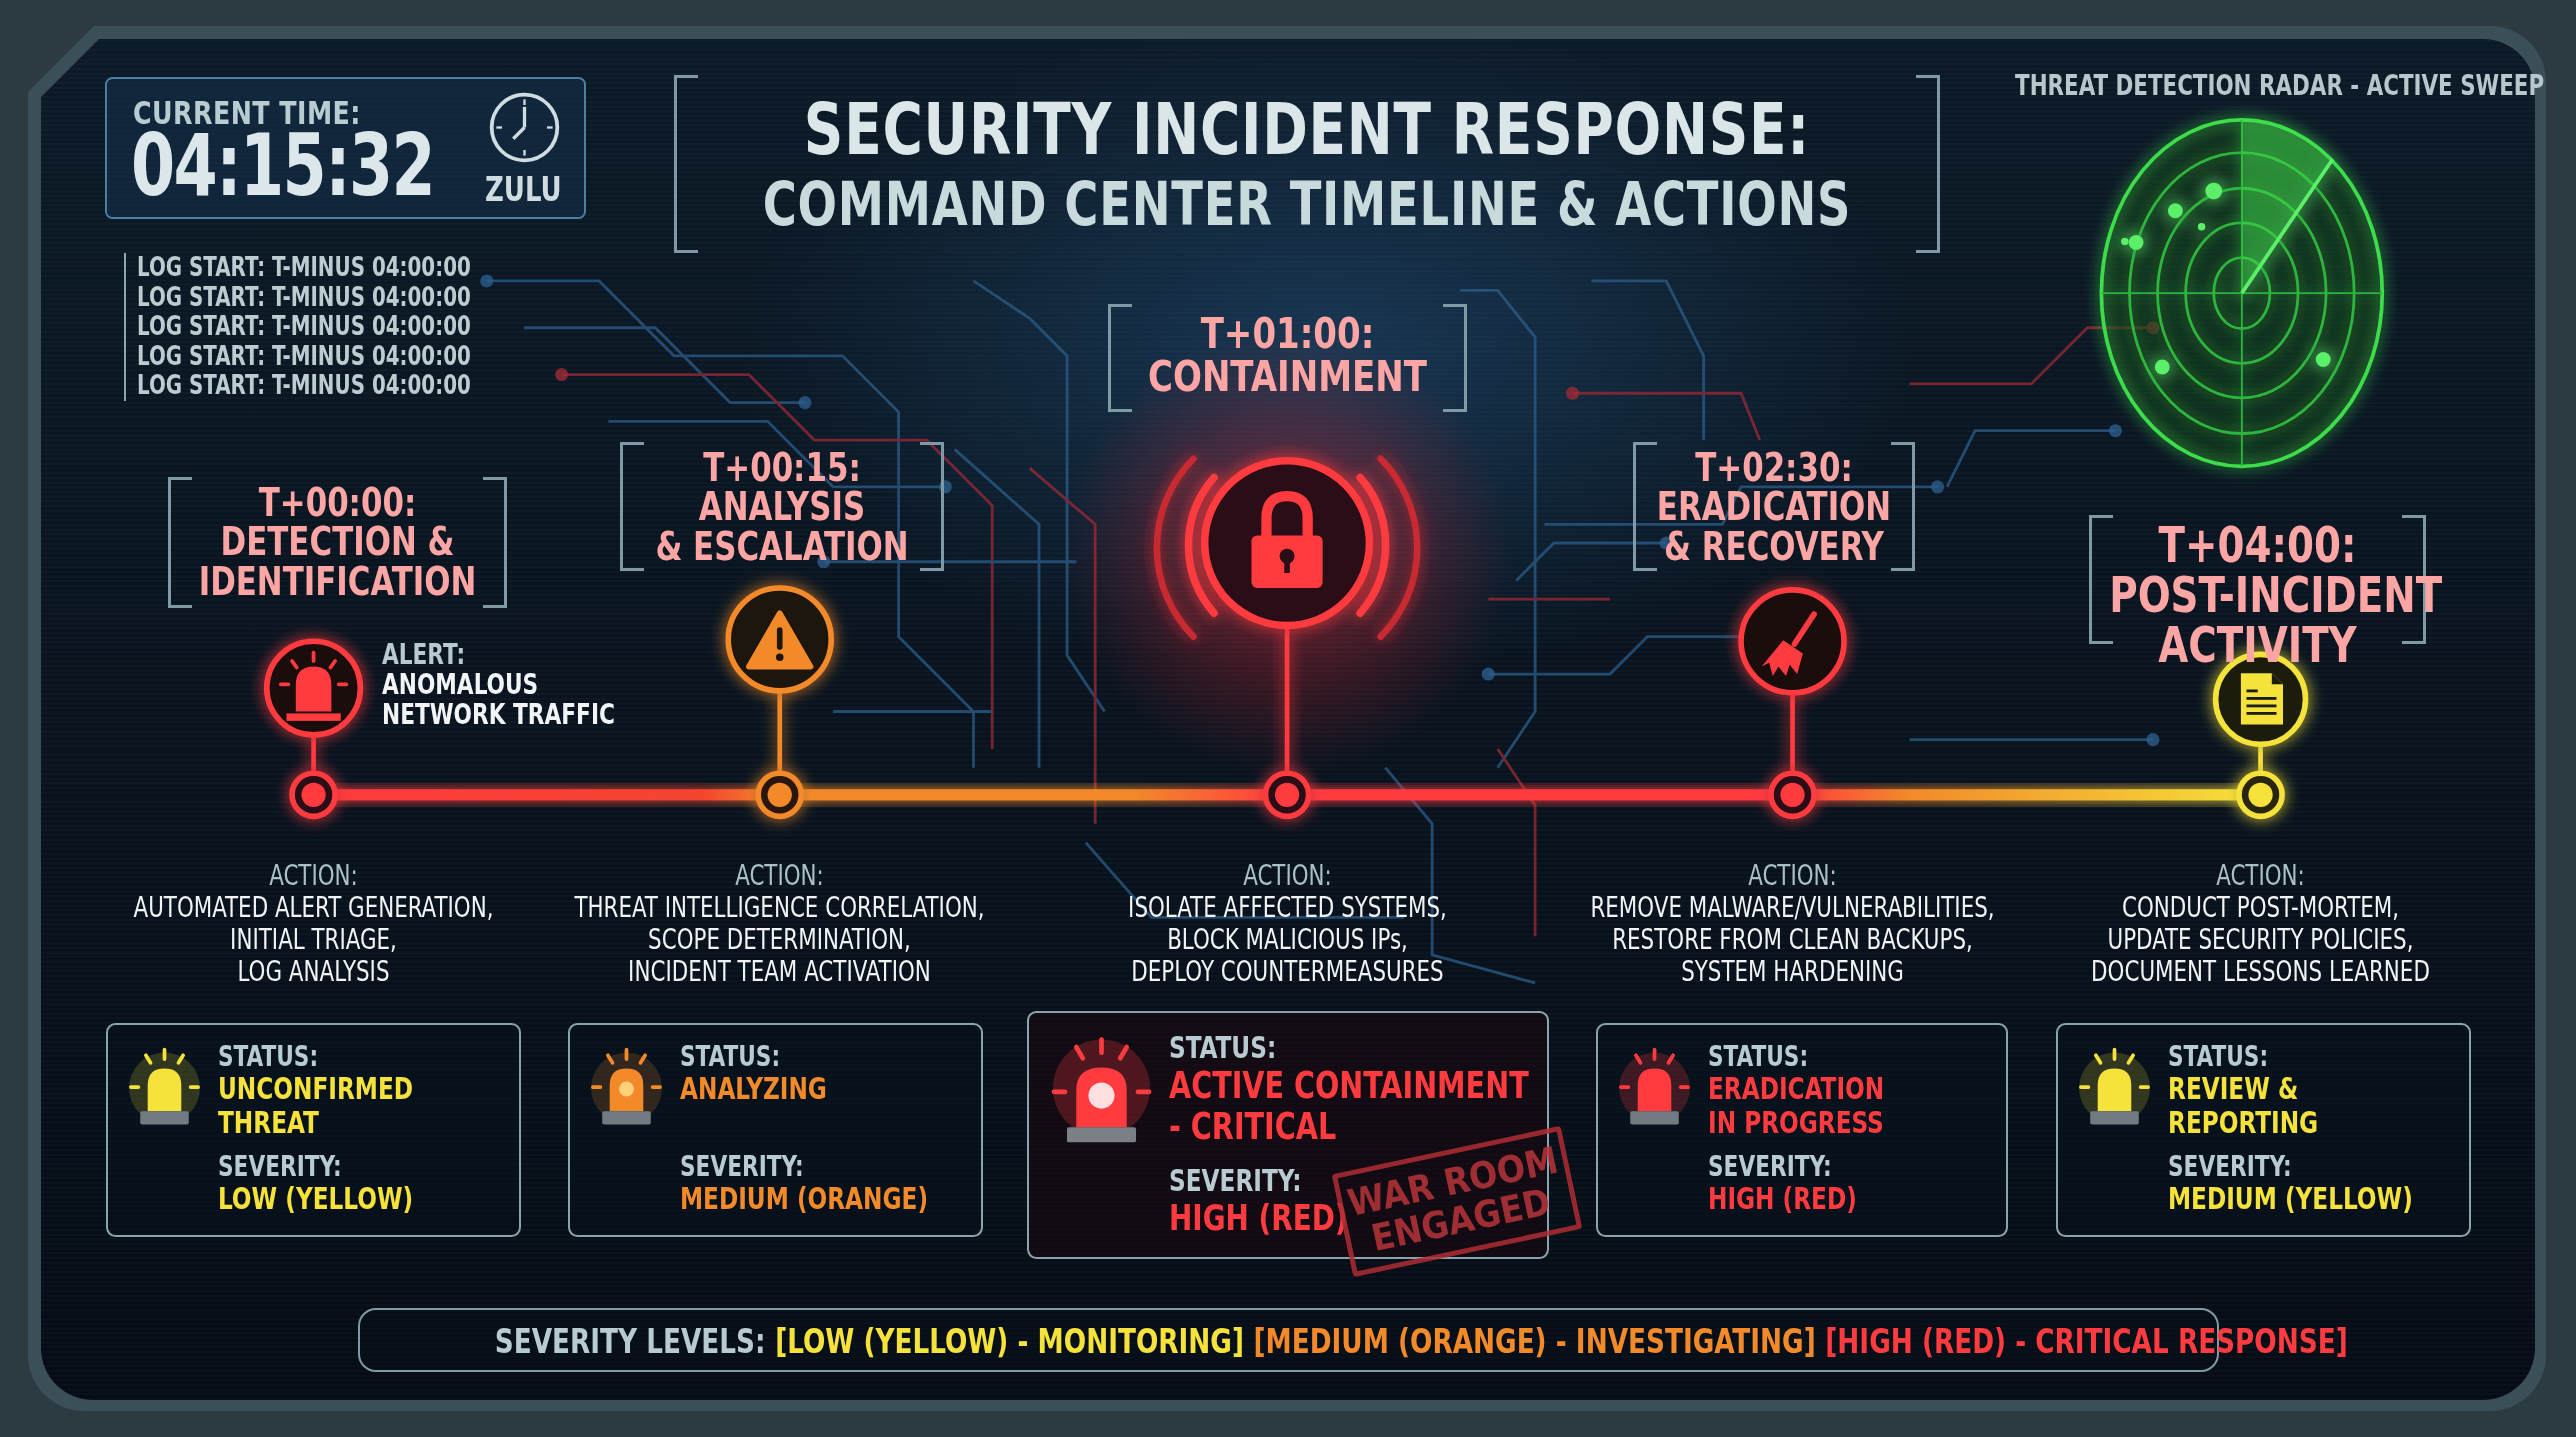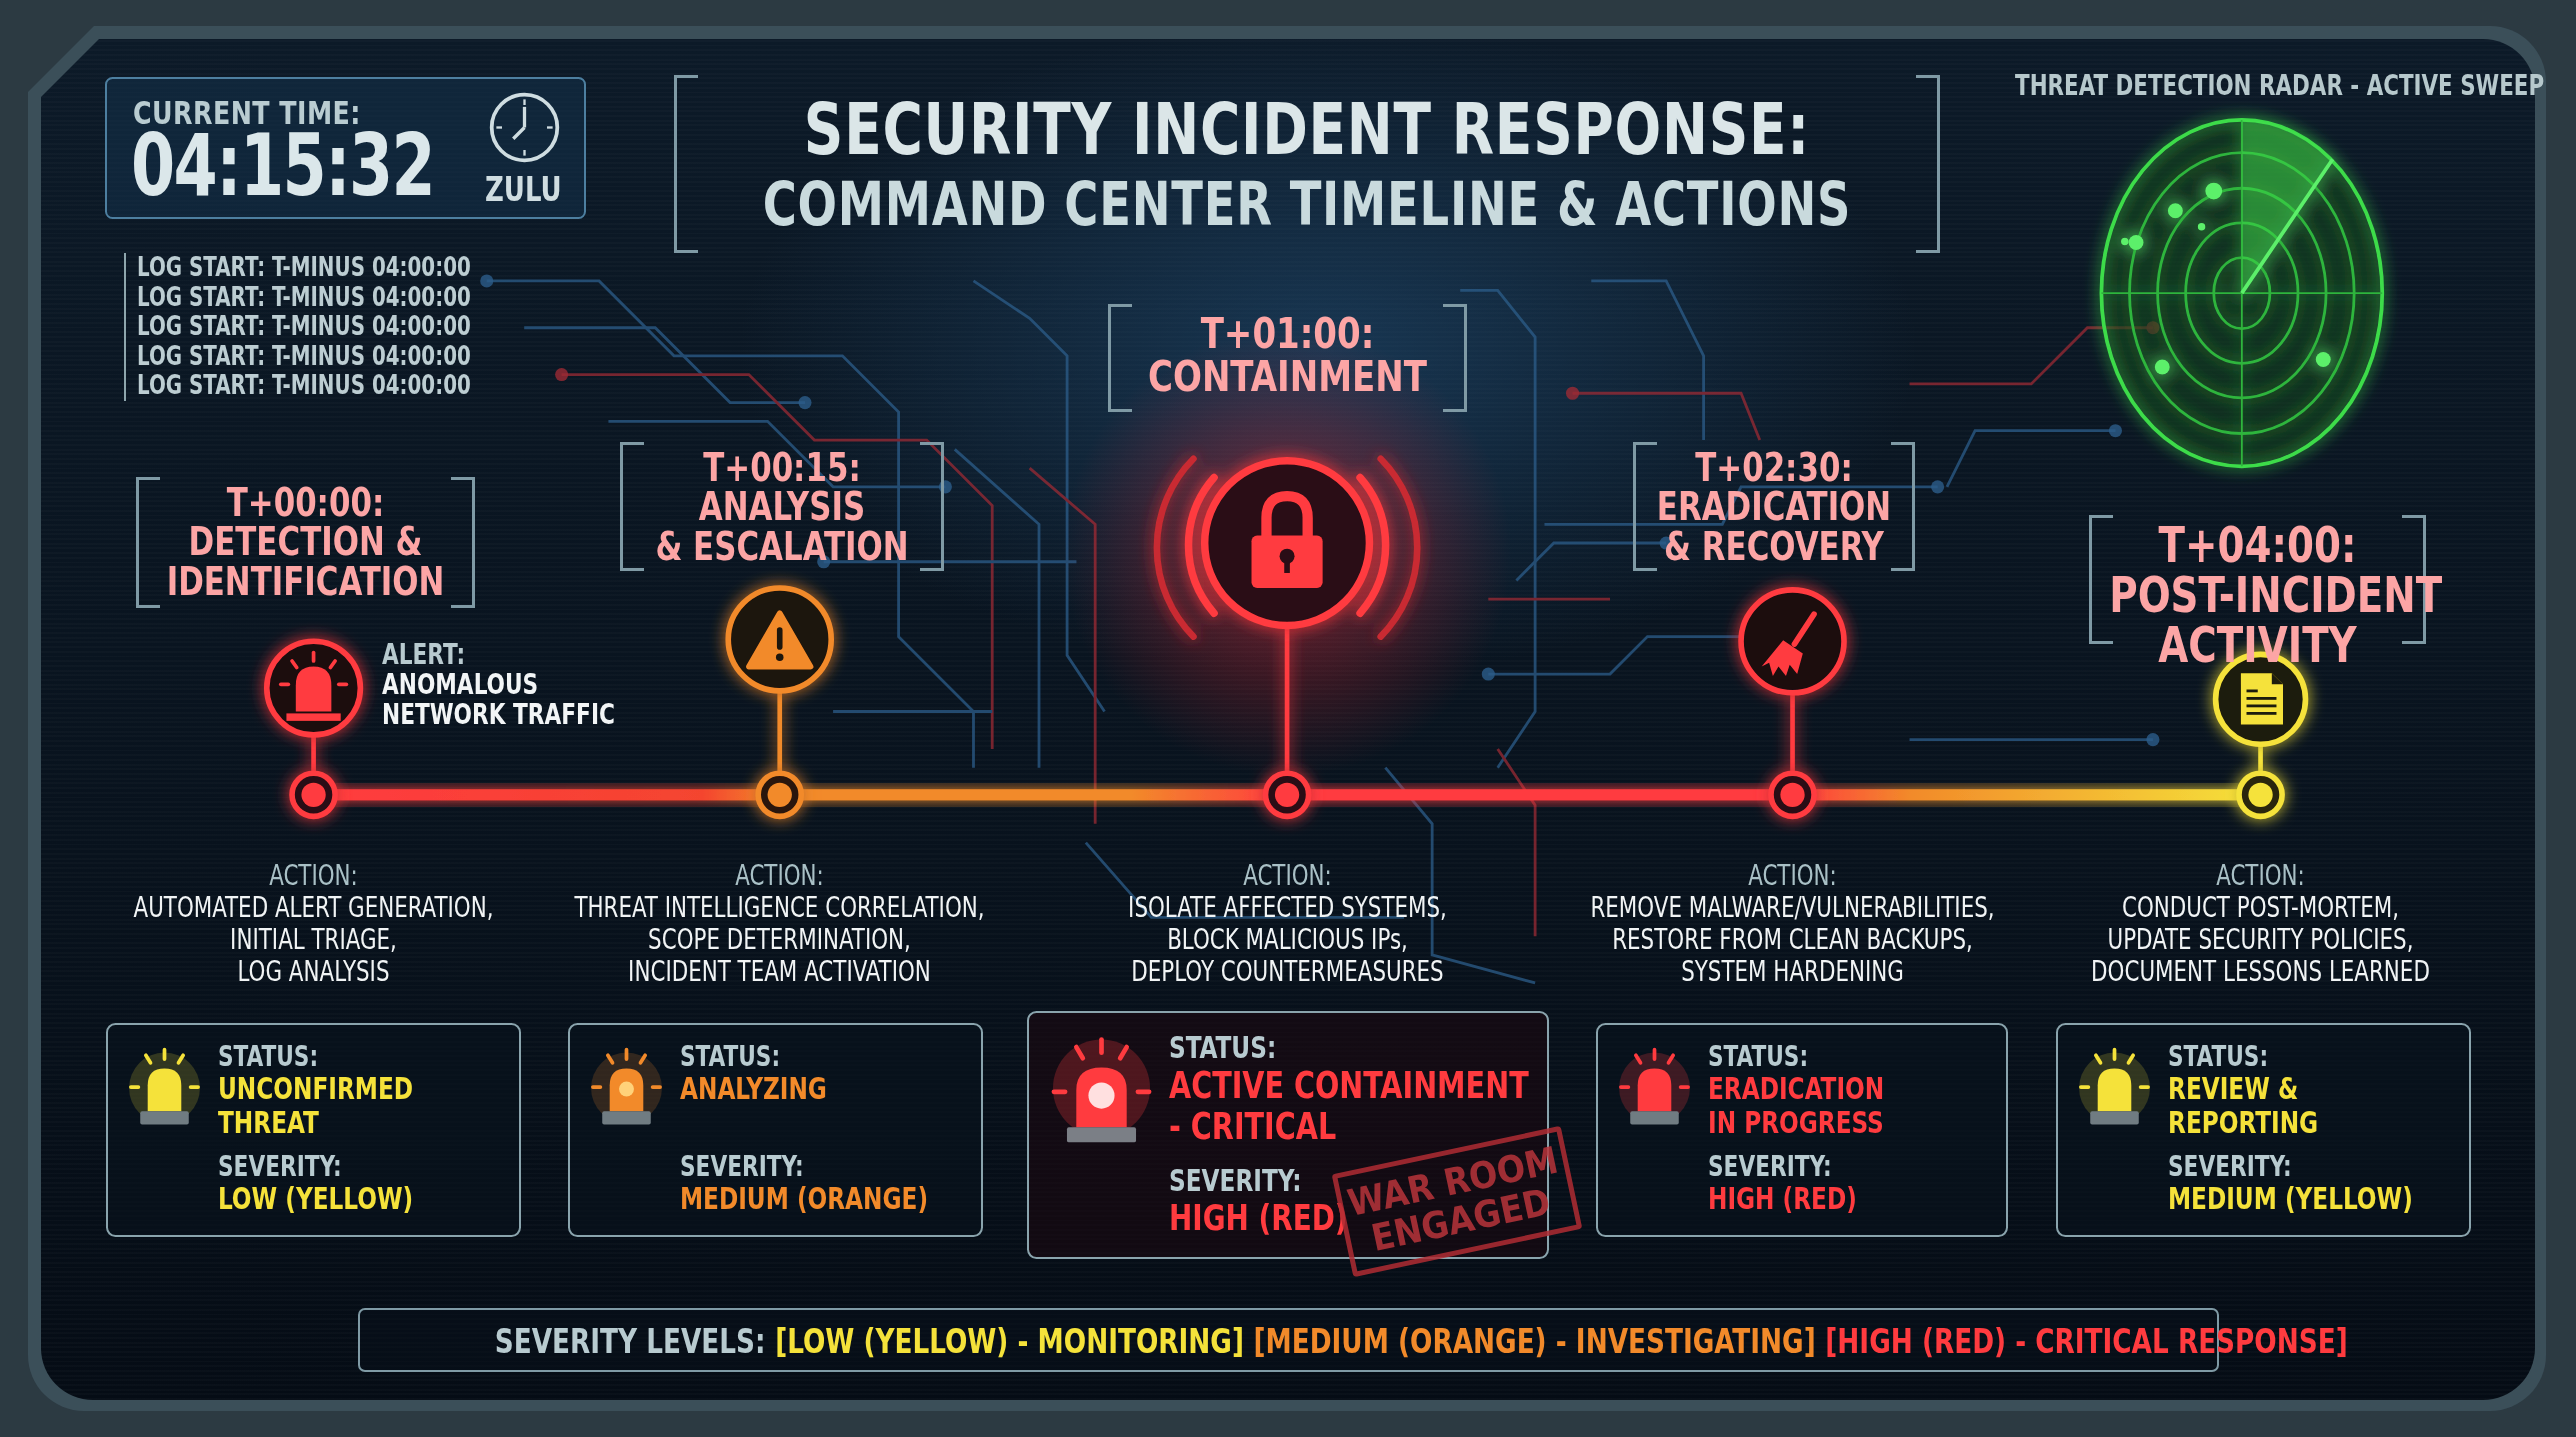--- a/index.html
+++ b/index.html
@@ -71,21 +71,21 @@
 
   .stamp {
     position:absolute; left:1340px; top:1149px; width:234px; height:105px;
     border:5.6px solid #b02c33; border-radius:3.7px; color:#b8343a; box-sizing:border-box;
     transform:rotate(-12deg); text-align:center; font-weight:bold; font-size:37px; line-height:39px;
     padding-top:7.5px; opacity:0.85;
   }
 
   .legend {
     position:absolute; left:358px; top:1308px; width:1861px; height:64px; box-sizing:border-box;
-    border:2.8px solid #7f9aa5; border-radius:7px; background:rgba(8,16,26,0.5);padding-left:11px;
+    border:2.8px solid #7f9aa5; border-radius:18px; background:rgba(8,16,26,0.5);padding-left:11px;
   }
   .legend-inner { position:absolute; left:0; right:0; top:11.2px; text-align:center; font-size:34px; font-weight:bold; white-space:nowrap; transform:scaleX(0.86); }
   .legend-inner span { margin:0 5.6px; }
 </style>
 </head>
 <body>
 
 <div class="frame"></div>
 <div class="panel"></div>
 
@@ -298,21 +298,21 @@
 
 <div class="title-wrap">
   <div class="bracket l" style="left:0;top:0;height:178px;"></div>
   <div class="bracket r" style="right:0;top:0;height:178px;"></div>
   <div class="title1">SECURITY INCIDENT RESPONSE:</div>
   <div class="title2">COMMAND CENTER TIMELINE &amp; ACTIONS</div>
 </div>
 
 <div class="radar-label">THREAT DETECTION RADAR - ACTIVE SWEEP</div>
 
-<div class="phase-head" style="left:136px;top:477px;width:339px;height:131px;font-size:39px;">
+<div class="phase-head" style="left:168px;top:477px;width:339px;height:131px;font-size:39px;">
   <div class="bracket l" style="left:0;top:0;height:131px;"></div>
   <div class="bracket r" style="right:0;top:0;height:131px;"></div>
   <span class="t" style="padding-top:5.6px">T+00:00:</span>
   <span class="t">DETECTION &amp;</span>
   <span class="t">IDENTIFICATION</span>
 </div>
 
 <div class="phase-head" style="left:620px;top:442px;width:324px;height:129px;font-size:39px;">
   <div class="bracket l" style="left:0;top:0;height:129px;"></div>
   <div class="bracket r" style="right:0;top:0;height:129px;"></div>

